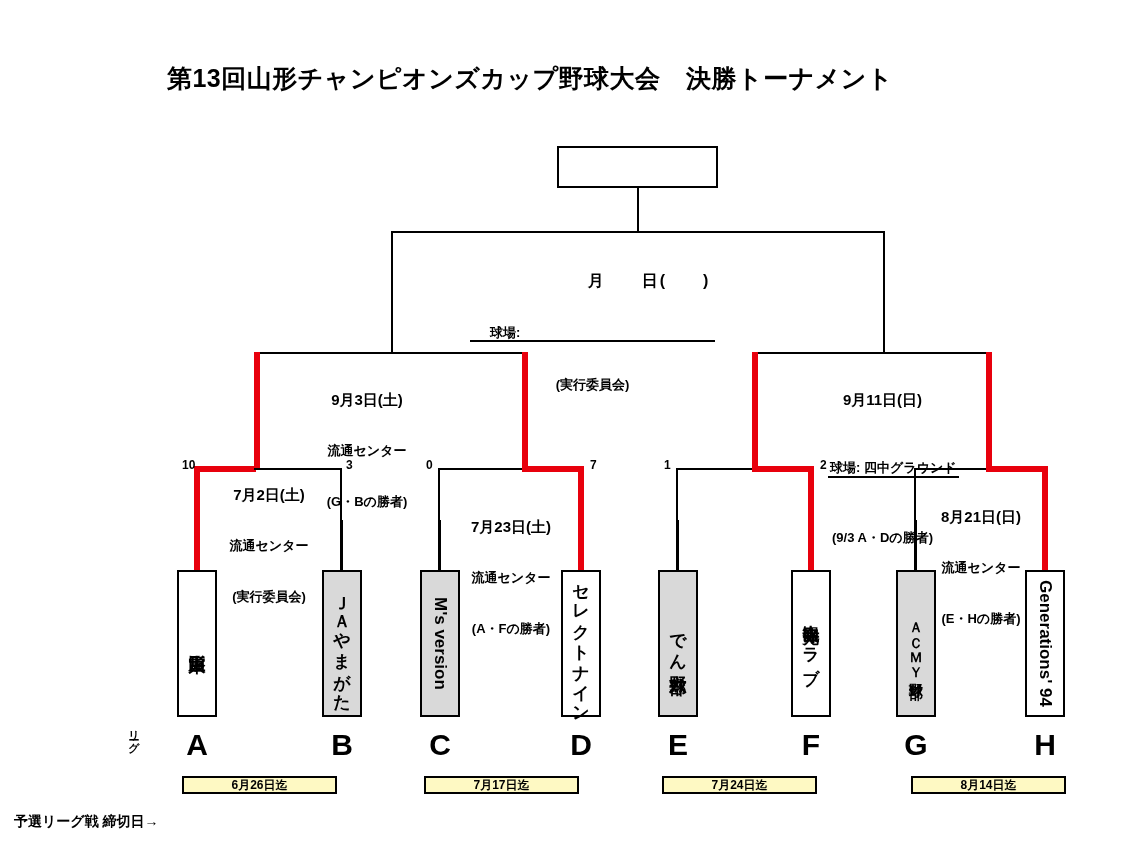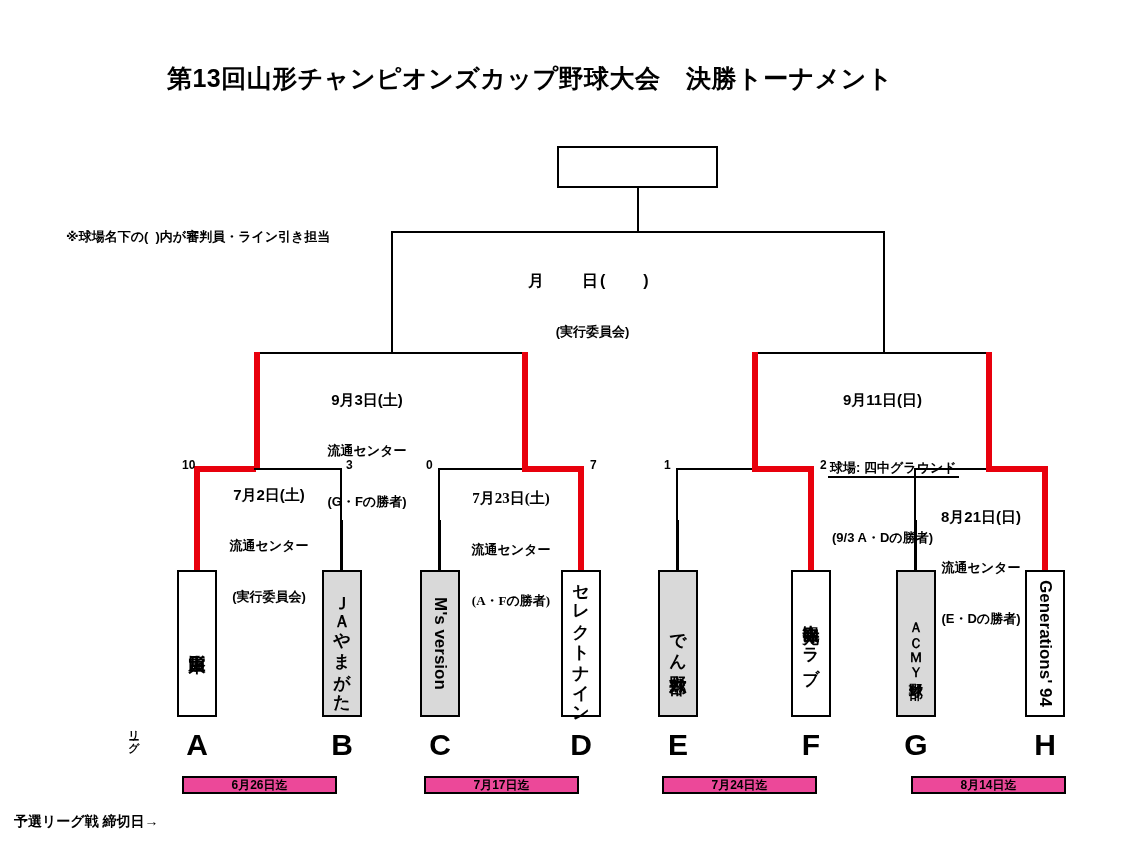--- a/index.html
+++ b/index.html
@@ -92,21 +92,21 @@
   .match .mplace { }
   .match .mref { }
   .match.final-info {
     width: 300px;
     left: 470px;
     top: 238px;
     text-align: left;
   }
   .final-row1 {
     font-size: 16px;
-    text-align: left;
+    text-align: center;
     padding-left: 58px;
     letter-spacing: 2px;
   }
   .final-row2 {
     position: relative;
     font-size: 13px;
     text-align: left;
     padding-left: 90px;
     border-bottom: 2px solid #000;
     width: 155px;
@@ -193,21 +193,21 @@
     font-weight: bold;
     top: 728px;
   }
 
   
   .deadline {
     position: absolute;
     height: 18px;
     border: 2px solid #000000;
     box-sizing: border-box;
-    background: #ec4899;
+    background: #fef9c3;
     font-size: 12px;
     font-weight: bold;
     display: flex;
     align-items: center;
     justify-content: center;
     top: 776px;
   }
   .deadline-label {
     position: absolute;
     left: 14px;
@@ -227,45 +227,48 @@
     line-height: 11px;
   }
 </style>
 </head>
 <body>
 
 <div id="page">
 
   <div class="title">第13回山形チャンピオンズカップ野球大会　決勝トーナメント</div>
 
-  <div class="note">※球場名下の(  )内が審判員・ライン引き担当</div>
 
   <div class="champ-box">
     <span></span>
   </div>
 
   <div class="vline" style="left:637px; top:188px; height:44px;"></div>
 
   <div class="hline" style="left:391px; top:231px; width:494px;"></div>
   <div class="vline" style="left:391px; top:231px; height:122px;"></div>
   <div class="vline" style="left:883px; top:231px; height:122px;"></div>
 
   <div class="match final-info">
     <div class="final-row1">月　　日(　　)</div>
+    <div class="final-row2">
+      <span style="position:absolute;left:20px;top:1px;">球場:</span>
+      <span></span>
+    </div>
     <div class="final-row3">(実行委員会)</div>
   </div>
 
   <div class="hline" style="left:256px; top:352px; width:272px;"></div>
   <div class="vline thick red" style="left:254px; top:352px; height:116px;"></div>
   <div class="vline thick red" style="left:522px; top:352px; height:116px;"></div>
 
   <div class="match" style="left:281px; top:357px; width:172px;">
     <div class="mdate">9月3日(土)</div>
     <div class="mplace">流通センター</div>
-    <div class="mref">(G・Fの勝者)</div>
+    <div class="mref">(G・Bの勝者)</div>
   </div>
 
   <div class="hline" style="left:754px; top:352px; width:236px;"></div>
   <div class="vline thick red" style="left:752px; top:352px; height:116px;"></div>
   <div class="vline thick red" style="left:986px; top:352px; height:116px;"></div>
 
   <div class="match semi-right" style="left:780px; top:357px; width:205px;">
     <div class="sr1">9月11日(日)</div>
     <div style="text-align:center;">
       <span class="sr2">球場: 四中グラウンド</span>
@@ -288,21 +291,21 @@
   </div>
 
   <div class="hline" style="left:438px; top:468px; width:88px;"></div>
   <div class="hline thick red" style="left:522px; top:466px; width:62px;"></div>
   <div class="vline" style="left:438px; top:468px; height:104px;"></div>
   <div class="vline thick red" style="left:578px; top:466px; height:106px;"></div>
 
   <div class="score" style="left:426px; top:458px;">0</div>
   <div class="score" style="left:590px; top:458px;">7</div>
 
-  <div class="match" style="left:440px; top:456px; width:142px;font-family:Liberation Serif, serif;">
+  <div class="match" style="left:440px; top:484px; width:142px;">
     <div class="mdate">7月23日(土)</div>
     <div class="mplace">流通センター</div>
     <div class="mref">(A・Fの勝者)</div>
   </div>
 
   <div class="hline" style="left:676px; top:468px; width:80px;"></div>
   <div class="hline thick red" style="left:752px; top:466px; width:62px;"></div>
   <div class="vline" style="left:676px; top:468px; height:104px;"></div>
   <div class="vline thick red" style="left:808px; top:466px; height:106px;"></div>
 
@@ -314,21 +317,21 @@
   <div class="hline thick red" style="left:986px; top:466px; width:62px;"></div>
   <div class="vline" style="left:914px; top:468px; height:104px;"></div>
   <div class="vline thick red" style="left:1042px; top:466px; height:106px;"></div>
 
   <div class="score" style="left:902px; top:458px;"></div>
   <div class="score" style="left:1054px; top:458px;"></div>
 
   <div class="match" style="left:916px; top:474px; width:130px;">
     <div class="mdate">8月21日(日)</div>
     <div class="mplace">流通センター</div>
-    <div class="mref">(E・Dの勝者)</div>
+    <div class="mref">(E・Hの勝者)</div>
   </div>
 
   <div class="vline redthin" style="left:196px; top:520px; height:52px;"></div>
   <div class="vline" style="left:341px; top:520px; height:52px;"></div>
   <div class="vline" style="left:439px; top:520px; height:52px;"></div>
   <div class="vline redthin" style="left:580px; top:520px; height:52px;"></div>
   <div class="vline" style="left:677px; top:520px; height:52px;"></div>
   <div class="vline redthin" style="left:810px; top:520px; height:52px;"></div>
   <div class="vline" style="left:915px; top:520px; height:52px;"></div>
   <div class="vline redthin" style="left:1044px; top:520px; height:52px;"></div>

